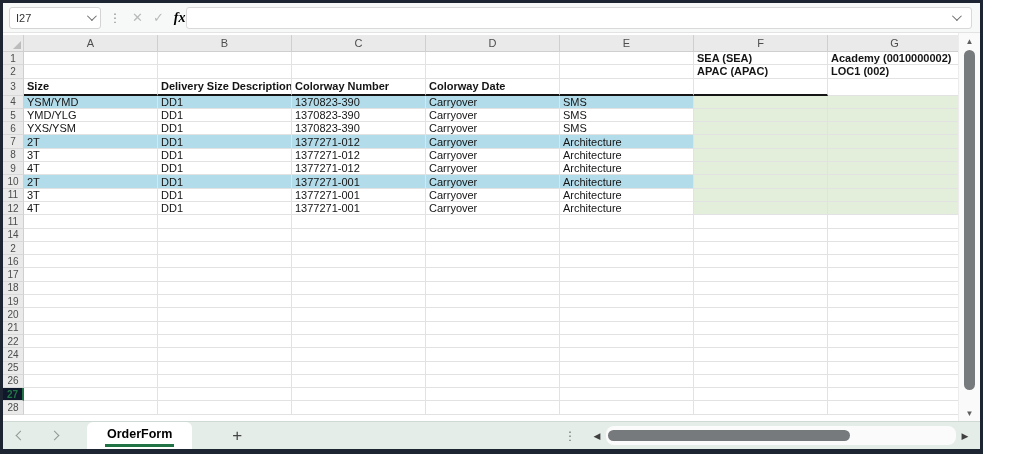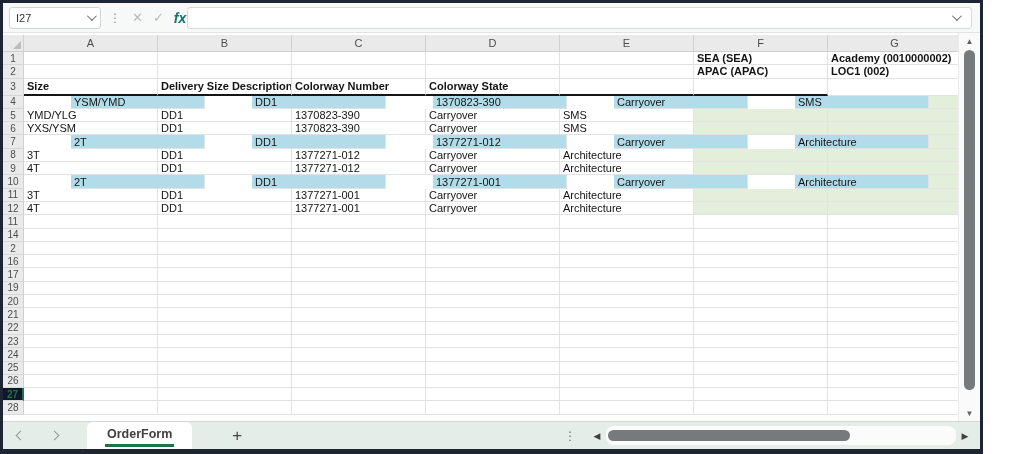--- a/index.html
+++ b/index.html
@@ -8,21 +8,21 @@
   .app { width:100%; height:100%; background:#fff; display:flex; flex-direction:column; overflow:hidden; }
 
   
   .formula-bar { height:30px; background:#f7f8f8; display:flex; align-items:center; padding:0 8px 0 6px; flex:none; border-bottom:1px solid #e3e3e3; }
   .name-box { width:92px; height:22px; background:#fff; border:1px solid #d4d4d4; border-radius:3px; display:flex; align-items:center; padding:0 6px; font-size:11px; color:#333; flex:none; }
   .name-box .nb-text { flex:1; }
   .chev { width:7px; height:7px; border-right:1.5px solid #6d6d6d; border-bottom:1.5px solid #6d6d6d; transform:rotate(45deg) translateY(-2px); display:inline-block; flex:none; }
   .vdots { color:#8a8a8a; font-size:12px; margin:0 6px 0 8px; letter-spacing:0; flex:none; }
   .fb-x { color:#b9b9b9; font-size:13px; margin:0 5px; flex:none; }
   .fb-check { color:#b9b9b9; font-size:13px; margin:0 5px; flex:none; }
-  .fb-fx { font-family:Liberation Sans, sans-serif; font-style:italic; font-weight:bold; font-size:14px; color:#0f766e; margin:0 1px 0 5px; flex:none; }
+  .fb-fx { font-family:Liberation Serif, serif; font-style:italic; font-weight:bold; font-size:14px; color:#000000; margin:0 1px 0 5px; flex:none; }
   .formula-input { flex:1; height:22px; background:#fff; border:1px solid #d9d9d9; border-radius:3px; display:flex; align-items:center; padding:0 10px; font-size:11px; color:#333; position:relative; }
   .formula-input .chev { position:absolute; right:12px; }
 
   
   .main { flex:1; display:flex; overflow:hidden; background:#fff; }
   .sheet { flex:1; display:flex; flex-direction:column; overflow:hidden; border-top:2px solid #fff; }
 
   .col-headers { display:flex; height:17px; flex:none; }
   .corner-cell { width:21px; flex:none; background:#eaeaea; border-right:1px solid #cfcfcf; border-bottom:1px solid #cfcfcf; position:relative; }
   .corner-cell::after { content:""; position:absolute; right:2px; bottom:2px; width:0; height:0; border-left:8px solid transparent; border-bottom:8px solid #bcbcbc; }
@@ -30,38 +30,38 @@
   .col-header.tail { flex:1; border-right:none; }
 
   .grid-body { flex:1; overflow:hidden; }
   .grid-row { display:flex; height:13.3px; }
   .grid-row.r3 { height:17px; }
   .row-header { width:21px; flex:none; background:#eaeaea; border-right:1px solid #cfcfcf; border-bottom:1px solid #d8d8d8; font-size:10px; color:#4d4d4d; text-align:center; display:flex; align-items:center; justify-content:center; }
   .row-header.active { background:#0f172a; color:var(--accent); border-right:2px solid var(--accent); font-weight:bold; }
   .cell { width:134px; flex:none; border-right:1px solid #e2e2e2; border-bottom:1px solid #e2e2e2; font-size:11px; color:#141414; padding:0 0 0 3px; white-space:nowrap; overflow:hidden; display:flex; align-items:center; }
   .cell.tail { flex:1; border-right:none; }
   .cell.bold { font-weight:bold; }
-  .cell.blue { background:var(--blue);margin-left:47px; }
+  .cell.blue { background:var(--blue); }
   .cell.green { background:var(--green); }
   .thick-bottom { border-bottom:2px solid #151515 !important; }
 
   
   .vscroll { width:22px; flex:none; background:#fafafa; border-left:1px solid #ececec; display:flex; flex-direction:column; align-items:center; }
   .varrow { height:16px; color:#5f5f5f; font-size:8px; display:flex; align-items:center; justify-content:center; flex:none; width:100%; }
   .vtrack { flex:1; width:100%; display:flex; justify-content:center; padding:1px 0; }
   .vthumb { width:11px; height:96%; background:#767a7d; border-radius:6px; }
 
   
   .tabbar { height:28px; flex:none; background:#e4ede8; border-top:1px solid #cdd9d2; display:flex; align-items:stretch; }
   .nav-arrow { width:34px; display:flex; align-items:center; justify-content:center; color:#8f9a94; }
   .nav-chev { width:7px; height:7px; border-right:1.6px solid #8f9a94; border-bottom:1.6px solid #8f9a94; display:inline-block; }
   .nav-chev.left { transform:rotate(135deg); }
   .nav-chev.right { transform:rotate(-45deg); }
   .tab { background:#fff; padding:0 18px; display:flex; align-items:center; border-radius:6px 6px 0 0; margin-left:16px; }
-  .tab span { font-size:12.5px; font-weight:bold; color:#404040; border-bottom:3px solid var(--accent); padding:2px 2px 3px 2px; }
+  .tab span { font-size:12.5px; font-weight:bold; color:#000000; border-bottom:3px solid var(--accent); padding:2px 2px 3px 2px; }
   .add-sheet { width:90px; display:flex; align-items:center; justify-content:center; font-size:17px; color:#444; }
   .tb-spacer { flex:1; }
   .hdots { display:flex; align-items:center; color:#6f6f6f; font-size:12px; margin-right:14px; }
   .harrow { display:flex; align-items:center; justify-content:center; color:#3f3f3f; font-size:9px; width:14px; }
   .htrack { width:350px; margin:4px 2px; background:#fbfbfb; border-radius:8px; display:flex; align-items:center; padding:0 2px; }
   .hthumb { width:70%; height:11px; background:#767a7d; border-radius:6px; }
   .htrack-pad { width:8px; }
 </style>
 </head>
 <body>
@@ -118,21 +118,21 @@
               <div class="cell"></div>
               <div class="cell bold">APAC (APAC)</div>
               <div class="cell bold">LOC1 (002)</div>
               <div class="cell tail"></div>
             </div>
             <div class="grid-row r3">
               <div class="row-header">3</div>
               <div class="cell bold thick-bottom">Size</div>
               <div class="cell bold thick-bottom">Delivery Size Description</div>
               <div class="cell bold thick-bottom">Colorway Number</div>
-              <div class="cell bold thick-bottom">Colorway State</div>
+              <div class="cell bold thick-bottom">Colorway Date</div>
               <div class="cell thick-bottom"></div>
               <div class="cell thick-bottom"></div>
               <div class="cell tail"></div>
             </div>
             <div class="grid-row">
               <div class="row-header">4</div>
               <div class="cell blue">YSM/YMD</div>
               <div class="cell blue">DD1</div>
               <div class="cell blue">1370823-390</div>
               <div class="cell blue">Carryover</div>
@@ -278,20 +278,31 @@
               <div class="cell"></div>
               <div class="cell"></div>
               <div class="cell"></div>
               <div class="cell"></div>
               <div class="cell"></div>
               <div class="cell"></div>
               <div class="cell"></div>
               <div class="cell tail"></div>
             </div>
             <div class="grid-row">
+              <div class="row-header">18</div>
+              <div class="cell"></div>
+              <div class="cell"></div>
+              <div class="cell"></div>
+              <div class="cell"></div>
+              <div class="cell"></div>
+              <div class="cell"></div>
+              <div class="cell"></div>
+              <div class="cell tail"></div>
+            </div>
+            <div class="grid-row">
               <div class="row-header">19</div>
               <div class="cell"></div>
               <div class="cell"></div>
               <div class="cell"></div>
               <div class="cell"></div>
               <div class="cell"></div>
               <div class="cell"></div>
               <div class="cell"></div>
               <div class="cell tail"></div>
             </div>
@@ -312,31 +323,20 @@
               <div class="cell"></div>
               <div class="cell"></div>
               <div class="cell"></div>
               <div class="cell"></div>
               <div class="cell"></div>
               <div class="cell"></div>
               <div class="cell tail"></div>
             </div>
             <div class="grid-row">
               <div class="row-header">22</div>
-              <div class="cell"></div>
-              <div class="cell"></div>
-              <div class="cell"></div>
-              <div class="cell"></div>
-              <div class="cell"></div>
-              <div class="cell"></div>
-              <div class="cell"></div>
-              <div class="cell tail"></div>
-            </div>
-            <div class="grid-row">
-              <div class="row-header">23</div>
               <div class="cell"></div>
               <div class="cell"></div>
               <div class="cell"></div>
               <div class="cell"></div>
               <div class="cell"></div>
               <div class="cell"></div>
               <div class="cell"></div>
               <div class="cell tail"></div>
             </div>
             <div class="grid-row">

